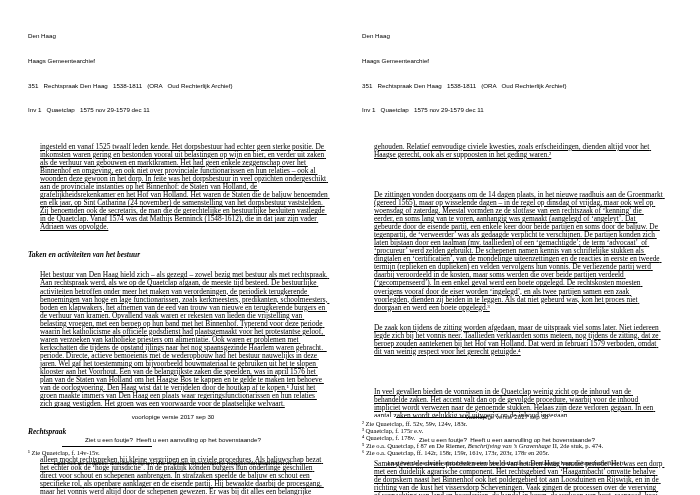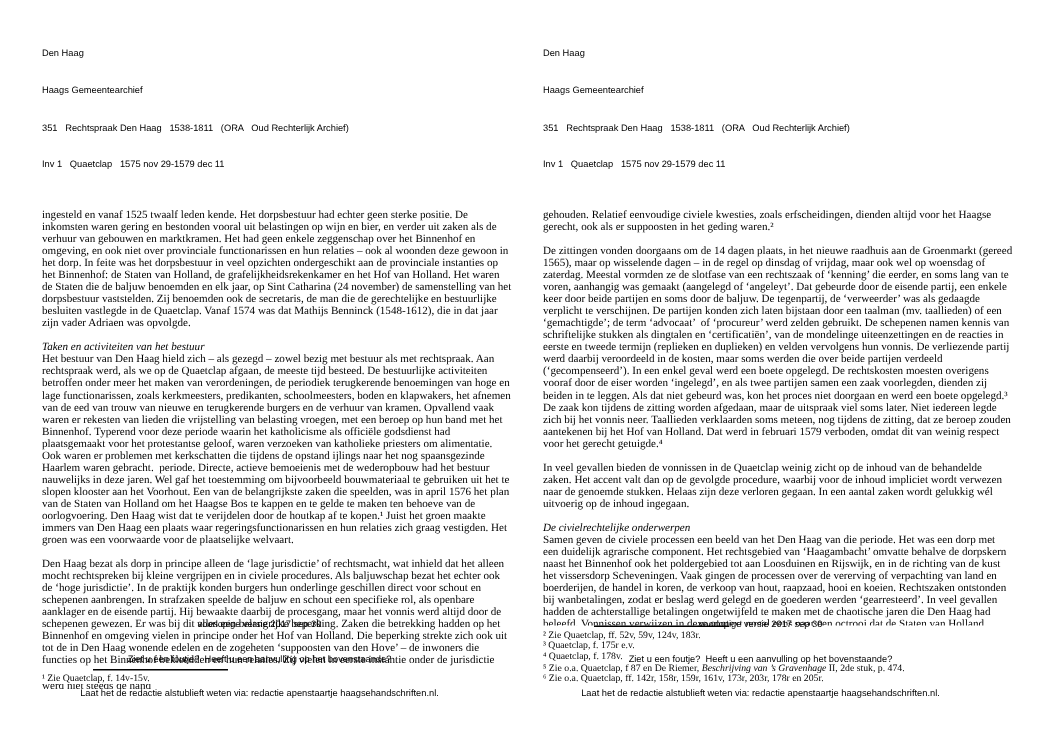--- a/index.html
+++ b/index.html
@@ -27,22 +27,22 @@
     line-height: 8.2px;
     white-space: pre-wrap;
   }
   .body {
     margin-top: 8px;
     font-family: "Liberation Serif", "DejaVu Serif", serif;
     font-size: 7.4px;
     line-height: 8.05px;
     text-align: left;
   }
-  .para { margin: 0; white-space: pre-wrap; }
-  .heading { margin: 0; font-weight: normal; font-style: italic; }
+  .para { margin: 12px; white-space: pre-wrap; text-decoration: underline; }
+  .heading { margin: 0; font-weight: bold; font-style: italic; }
   .spacer { height: 8px; }
 
   .footnotes {
     position: absolute;
     left: 0;
     bottom: 26px;
     width: 100%;
     font-family: "Liberation Serif", "DejaVu Serif", serif;
     font-size: 6.5px;
     line-height: 7.2px;
@@ -81,20 +81,21 @@
       <div>351   Rechtspraak Den Haag   1538-1811   (ORA   Oud Rechterlijk Archief)</div>
       <div>Inv 1   Quaetclap   1575 nov 29-1579 dec 11</div>
     </div>
 
     <div class="body">
       <div class="para">ingesteld en vanaf 1525 twaalf leden kende. Het dorpsbestuur had echter geen sterke positie. De inkomsten waren gering en bestonden vooral uit belastingen op wijn en bier, en verder uit zaken als de verhuur van gebouwen en marktkramen. Het had geen enkele zeggenschap over het Binnenhof en omgeving, en ook niet over provinciale functionarissen en hun relaties – ook al woonden deze gewoon in het dorp. In feite was het dorpsbestuur in veel opzichten ondergeschikt aan de provinciale instanties op het Binnenhof: de Staten van Holland, de grafelijkheidsrekenkamer en het Hof van Holland. Het waren de Staten die de baljuw benoemden en elk jaar, op Sint Catharina (24 november) de samenstelling van het dorpsbestuur vaststelden. Zij benoemden ook de secretaris, de man die de gerechtelijke en bestuurlijke besluiten vastlegde in de Quaetclap. Vanaf 1574 was dat Mathijs Benninck (1548-1612), die in dat jaar zijn vader Adriaen was opvolgde.</div>
       <div class="spacer"></div>
       <div class="heading">Taken en activiteiten van het bestuur</div>
       <div class="para">Het bestuur van Den Haag hield zich – als gezegd – zowel bezig met bestuur als met rechtspraak. Aan rechtspraak werd, als we op de Quaetclap afgaan, de meeste tijd besteed. De bestuurlijke activiteiten betroffen onder meer het maken van verordeningen, de periodiek terugkerende benoemingen van hoge en lage functionarissen, zoals kerkmeesters, predikanten, schoolmeesters, boden en klapwakers, het afnemen van de eed van trouw van nieuwe en terugkerende burgers en de verhuur van kramen. Opvallend vaak waren er rekesten van lieden die vrijstelling van belasting vroegen, met een beroep op hun band met het Binnenhof. Typerend voor deze periode waarin het katholicisme als officiële godsdienst had plaatsgemaakt voor het protestantse geloof, waren verzoeken van katholieke priesters om alimentatie. Ook waren er problemen met kerkschatten die tijdens de opstand ijlings naar het nog spaansgezinde Haarlem waren gebracht.  periode. Directe, actieve bemoeienis met de wederopbouw had het bestuur nauwelijks in deze jaren. Wel gaf het toestemming om bijvoorbeeld bouwmateriaal te gebruiken uit het te slopen klooster aan het Voorhout. Een van de belangrijkste zaken die speelden, was in april 1576 het plan van de Staten van Holland om het Haagse Bos te kappen en te gelde te maken ten behoeve van de oorlogvoering. Den Haag wist dat te verijdelen door de houtkap af te kopen.¹ Juist het groen maakte immers van Den Haag een plaats waar regeringsfunctionarissen en hun relaties zich graag vestigden. Het groen was een voorwaarde voor de plaatselijke welvaart.</div>
       <div class="spacer"></div>
+      <div class="heading">Rechtspraak</div>
       <div class="para">Den Haag bezat als dorp in principe alleen de ‘lage jurisdictie’ of rechtsmacht, wat inhield dat het alleen mocht rechtspreken bij kleine vergrijpen en in civiele procedures. Als baljuwschap bezat het echter ook de ‘hoge jurisdictie’. In de praktijk konden burgers hun onderlinge geschillen direct voor schout en schepenen aanbrengen. In strafzaken speelde de baljuw en schout een specifieke rol, als openbare aanklager en de eisende partij. Hij bewaakte daarbij de procesgang, maar het vonnis werd altijd door de schepenen gewezen. Er was bij dit alles een belangrijke beperking. Zaken die betrekking hadden op het Binnenhof en omgeving vielen in principe onder het Hof van Holland. Die beperking strekte zich ook uit tot de in Den Haag wonende edelen en de zogeheten ‘suppoosten van den Hove’ – de inwoners die functies op het Binnenhof bekleedden en hun relaties. Zij vielen in eerste instantie onder de jurisdictie van het Hof, dat voor de gewone Hagenaars alleen als hof van appel fungeerde. Aan dat onderscheid werd niet steeds de hand</div>
     </div>
 
     <div class="footnotes">
       <div class="fnsep"></div>
       <div class="fnline">¹ Zie Quaetclap, f. 14v-15v.</div>
     </div>
 
     <div class="footer">
       <div>voorlopige versie 2017 sep 30</div>

